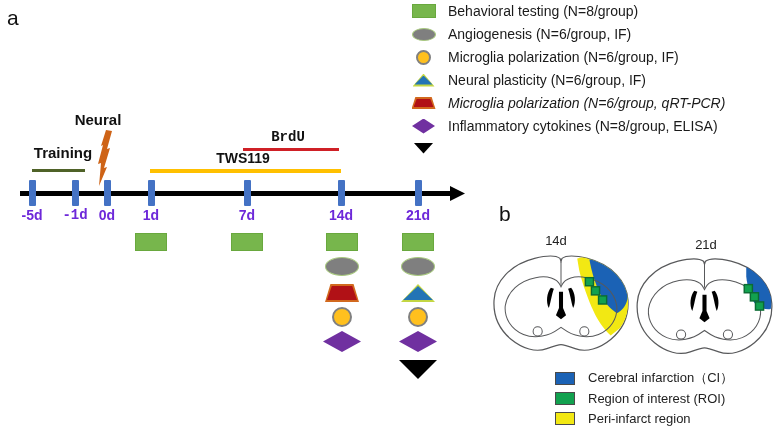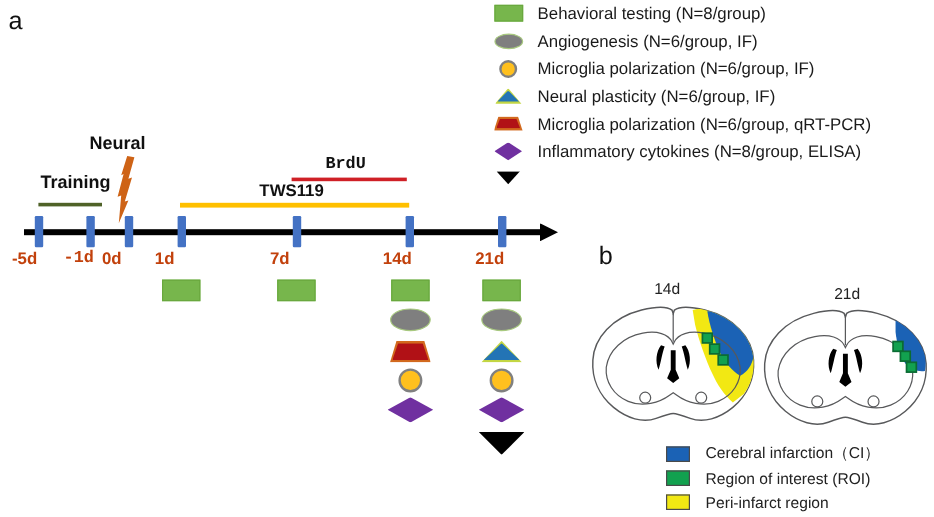--- a/index.html
+++ b/index.html
@@ -7,21 +7,21 @@
        font-family:"Liberation Sans",sans-serif;color:#1a1a1a;}
   .abs{position:absolute;}
   .panel-label{font-size:21px;color:#111;}
   .ctr{text-align:center;}
 
   
   .tl-line{background:#000;height:5px;}
   .tl-arrowhead{width:15px;height:15px;background:#000;
     clip-path:polygon(0 0,100% 50%,0 100%);}
   .tick{width:7px;height:26px;background:#4472C4;border-radius:1px;}
-  .tick-label{width:44px;font-size:14px;font-weight:700;text-align:left;color:#c2410c;}
+  .tick-label{width:44px;font-size:14px;font-weight:700;text-align:center;color:#6d28d9;}
   .phase-label{font-size:14px;font-weight:700;color:#111;}
   .line-training{height:3px;background:#4F6228;}
   .line-tws{height:4px;background:#FFC000;}
   .line-brdu{height:3px;background:#CF2026;}
 
   
   .shape-rect{background:#77B64C;border:1px solid #69A83E;box-sizing:border-box;}
   .shape-ellipse{background:#7F7F7F;border:1px solid #A8C97F;border-radius:50%;box-sizing:border-box;}
   .shape-circle{background:#FFC01E;border:2px solid #808080;border-radius:50%;box-sizing:border-box;}
   .trap-outer{clip-path:polygon(16% 0,84% 0,100% 100%,0 100%);background:#D2691E;}
@@ -68,21 +68,21 @@
     <span class="lg-text">Microglia polarization (N=6/group, IF)</span>
   </div>
   <div class="lg-row" style="top:71px;">
     <span class="lg-icon" style="height:13px;">
         <span class="triu-outer" style="width:22px;height:13px;display:inline-block;position:relative;">
           <span class="triu-inner"></span>
         </span>
       </span>
     <span class="lg-text">Neural plasticity (N=6/group, IF)</span>
   </div>
-  <div class="lg-row" style="top:94px;">
+  <div class="lg-row" style="top:94px;font-style:italic;">
     <span class="lg-icon" style="height:12px;">
         <span class="trap-outer" style="width:24px;height:12px;display:inline-block;position:relative;">
           <span class="trap-inner"></span>
         </span>
       </span>
     <span class="lg-text">Microglia polarization (N=6/group, qRT-PCR)</span>
   </div>
   <div class="lg-row" style="top:117px;">
     <span class="lg-icon">
         <span class="shape-diamond" style="width:23px;height:15px;display:inline-block;"></span>

